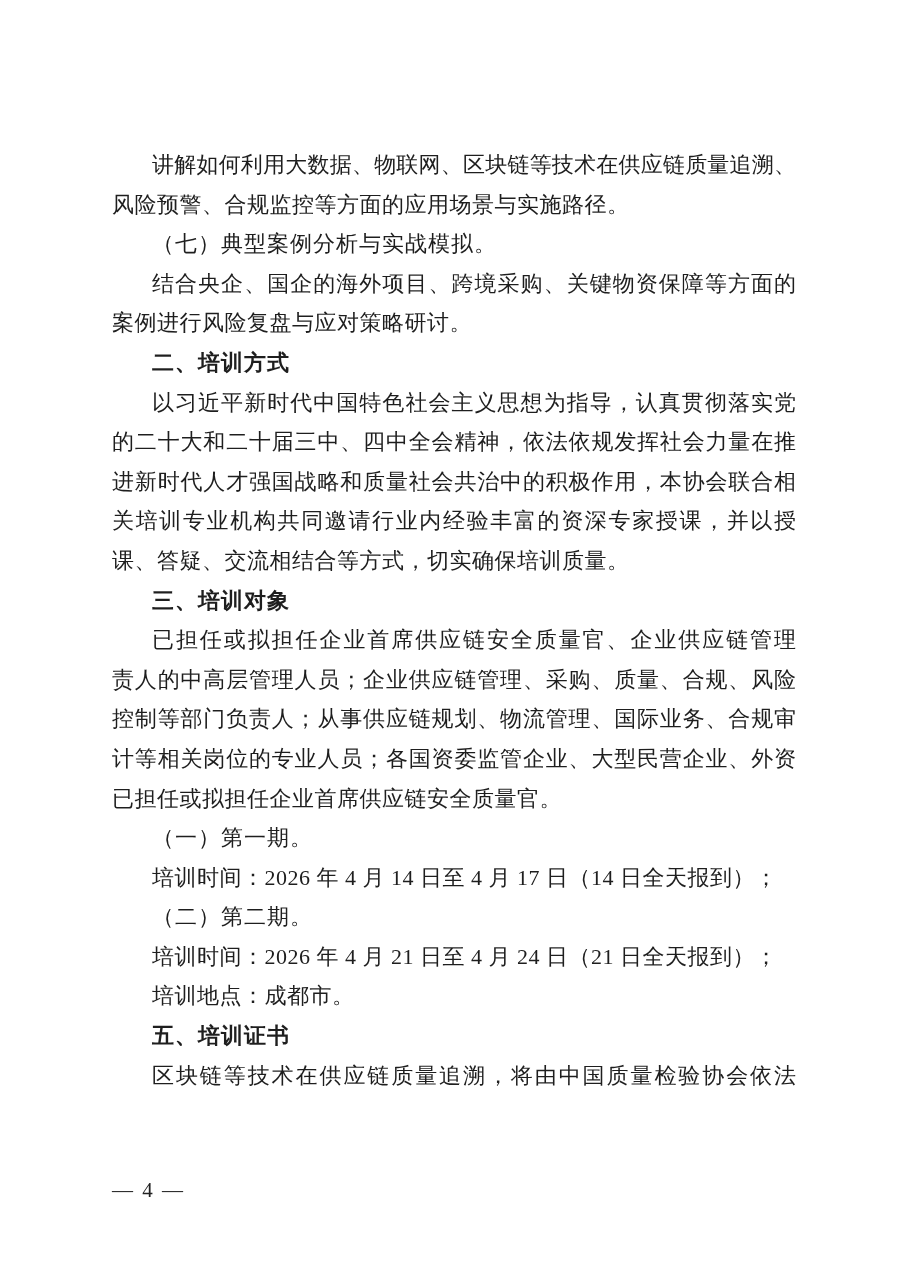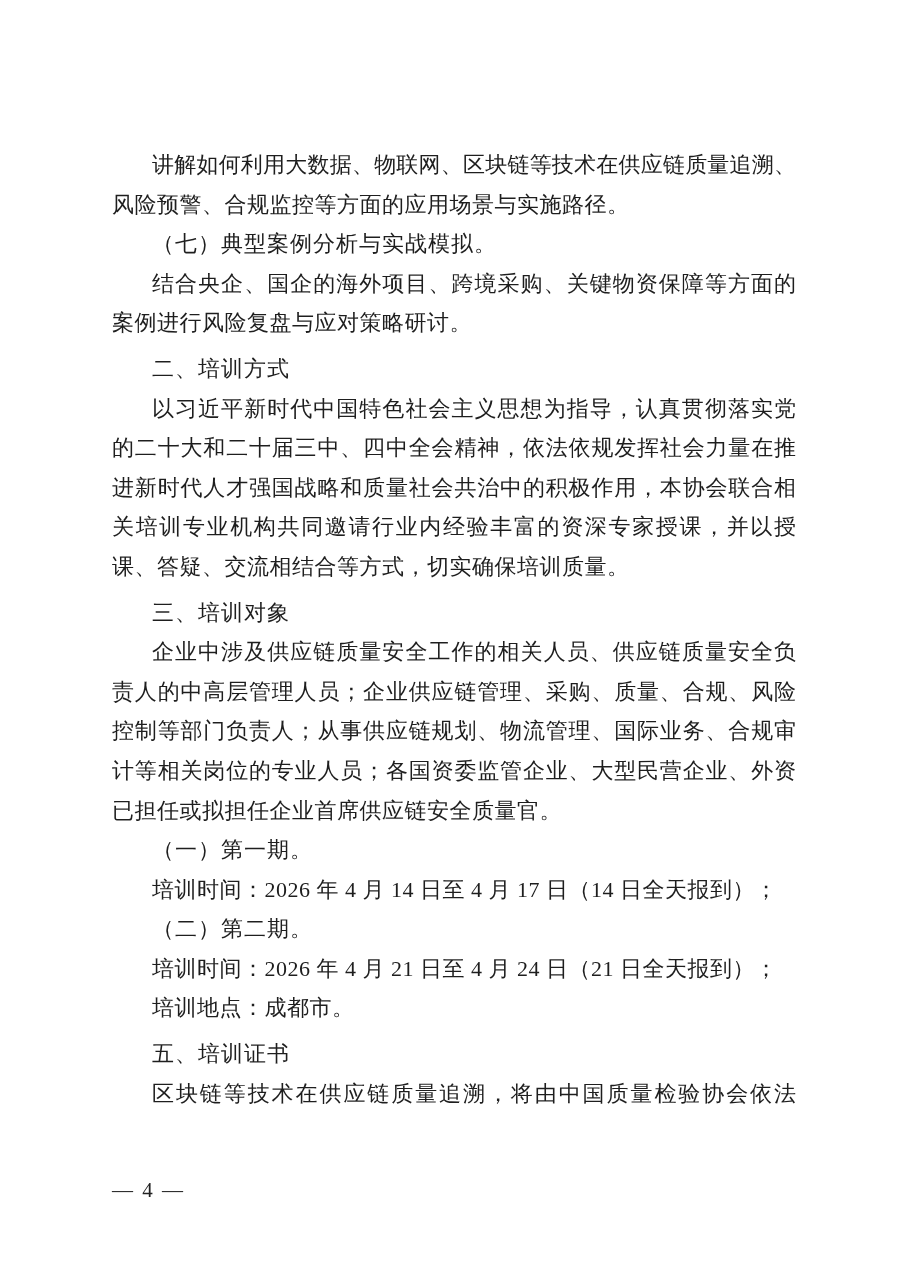--- a/index.html
+++ b/index.html
@@ -24,24 +24,23 @@
     letter-spacing: 0.5px;
   }
   .stretch {
     white-space: normal;
     text-align: justify;
     text-align-last: justify;
     letter-spacing: 0;
   }
   .indent { text-indent: 40px; }
   .hei {
-    font-weight: normal;
+    font-weight: bold;
     font-family: "Liberation Sans", sans-serif;
     letter-spacing: 1px;
-    margin-top: 6px;
   }
   .kai {
     font-weight: normal;
     letter-spacing: 1px;
   }
   .footer {
     position: absolute;
     left: 112px; top: 1170px;
     height: 40px; line-height: 40px;
     font-size: 21px;
@@ -58,21 +57,21 @@
   <div class="ln indent kai">（七）典型案例分析与实战模拟。</div>
   <div class="ln indent stretch">结合央企、国企的海外项目、跨境采购、关键物资保障等方面的</div>
   <div class="ln">案例进行风险复盘与应对策略研讨。</div>
   <div class="ln indent hei">二、培训方式</div>
   <div class="ln indent stretch">以习近平新时代中国特色社会主义思想为指导，认真贯彻落实党</div>
   <div class="ln stretch">的二十大和二十届三中、四中全会精神，依法依规发挥社会力量在推</div>
   <div class="ln stretch">进新时代人才强国战略和质量社会共治中的积极作用，本协会联合相</div>
   <div class="ln stretch">关培训专业机构共同邀请行业内经验丰富的资深专家授课，并以授</div>
   <div class="ln">课、答疑、交流相结合等方式，切实确保培训质量。</div>
   <div class="ln indent hei">三、培训对象</div>
-  <div class="ln indent stretch">企业中涉及供应链质量安全工作的相关人员、供应链质量安全负</div>
+  <div class="ln indent stretch">已担任或拟担任企业首席供应链安全质量官、企业供应链管理</div>
   <div class="ln stretch">责人的中高层管理人员；企业供应链管理、采购、质量、合规、风险</div>
   <div class="ln stretch">控制等部门负责人；从事供应链规划、物流管理、国际业务、合规审</div>
   <div class="ln stretch">计等相关岗位的专业人员；各国资委监管企业、大型民营企业、外资</div>
   <div class="ln">已担任或拟担任企业首席供应链安全质量官。</div>
   <div class="ln indent kai">（一）第一期。</div>
   <div class="ln indent">培训时间：2026 年 4 月 14 日至 4 月 17 日（14 日全天报到）；</div>
   <div class="ln indent kai">（二）第二期。</div>
   <div class="ln indent">培训时间：2026 年 4 月 21 日至 4 月 24 日（21 日全天报到）；</div>
   <div class="ln indent">培训地点：成都市。</div>
   <div class="ln indent hei">五、培训证书</div>

